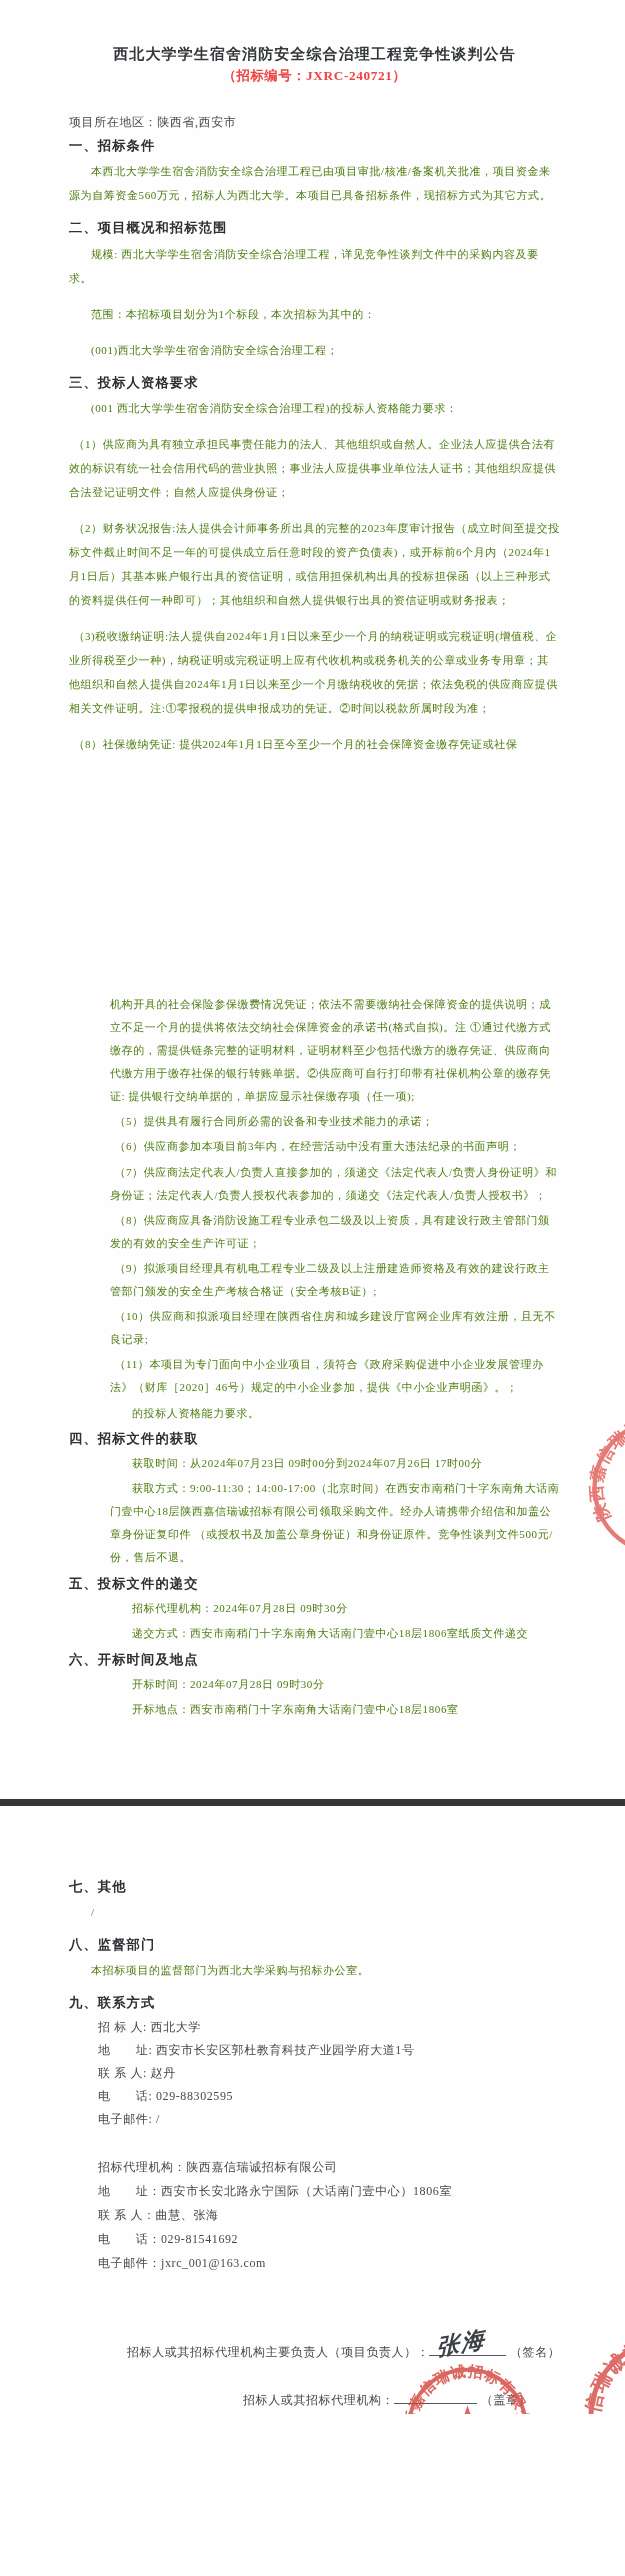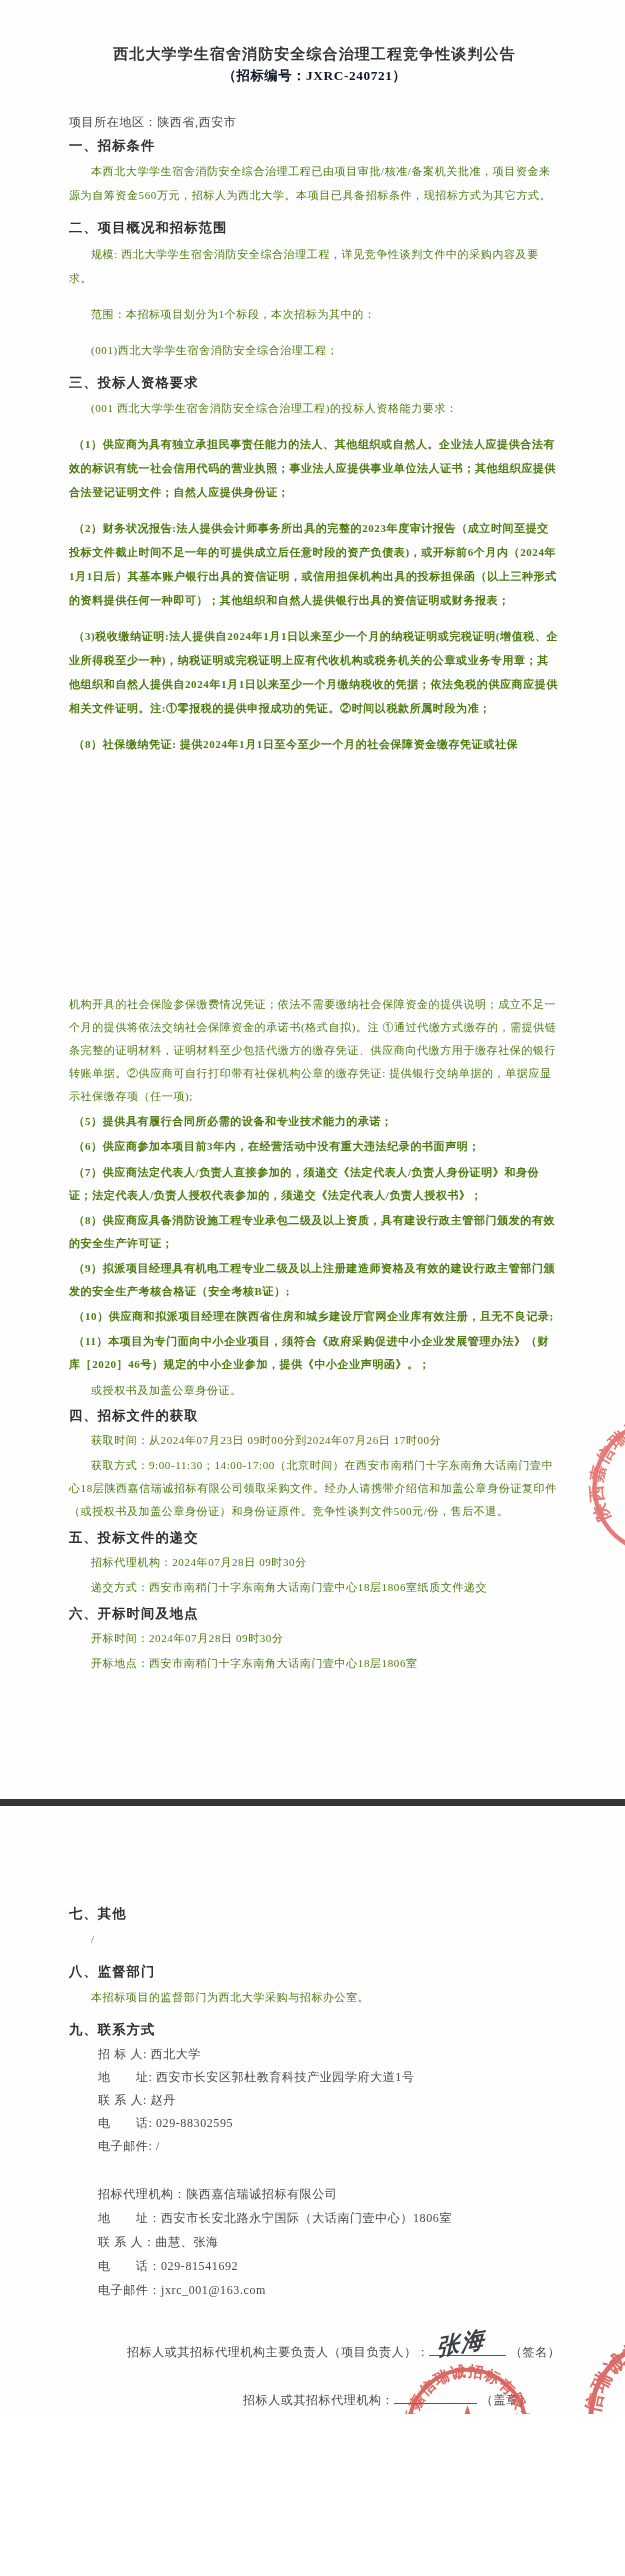--- a/index.html
+++ b/index.html
@@ -7,46 +7,46 @@
     width:625px;height:2576px;position:relative;overflow:hidden;
     font-family:"Liberation Serif","DejaVu Serif",serif;
     color:#46494c;
   }
   .page{
     position:absolute;left:0;width:625px;background:#fefefe;overflow:hidden;
     box-sizing:border-box;padding-left:69px;padding-right:65px;
   }
   #page1{top:0;height:900px;padding-top:45px;}
   #page2{top:900px;height:899px;padding-top:93px;}
-  #page3{top:1806px;height:608px;padding-top:92px;}
+  #page3{top:1806px;height:608px;padding-top:65px;}
   .separator{
     position:absolute;left:0;top:1799px;width:625px;height:6.6px;
     background:#363636;border-bottom:0.6px solid #6b6b6b;
   }
   .doc-title{
     text-align:center;font-size:15px;font-weight:700;color:#34383b;
     letter-spacing:1.1px;line-height:19px;margin:0;
   }
   .doc-subtitle{
-    text-align:center;font-size:13.3px;font-weight:600;color:#0f172a;
+    text-align:center;font-size:13.3px;font-weight:600;color:#ef4444;
     letter-spacing:0.6px;line-height:16.6px;margin:4.4px 0 0 0;
   }
   .region{font-size:12px;line-height:16.6px;margin-top:29px;letter-spacing:0.6px;}
   .blk{letter-spacing:0.6px;}
   .blk.h{
     font-weight:700;font-size:13.3px;color:#2d3134;line-height:19px;
     margin:6.6px 0 3.3px 0;letter-spacing:1.1px;font-family:Liberation Mono, monospace;
   }
   .blk.p,.blk.item,.blk.cont{
     font-size:11px;line-height:24px;margin:0 0 12px 0;color:#4d7c0f;
   }
-  #page2 .blk.p,#page2 .blk.item,#page2 .blk.cont{line-height:23px;margin-bottom:2.2px;}
+  #page2 .blk.p,#page2 .blk.item,#page2 .blk.cont{line-height:23px;margin-bottom:2.2px;margin-left:41px;}
   #page2 .blk.h{margin:5.5px 0 3.3px 0;}
   .blk.p{text-indent:2em;}
-  .blk.item{text-indent:0.4em;font-weight:bold;}
+  .blk.item{text-indent:0.4em;}
   .blk.cont{text-indent:0;}
   .blk.contact{font-size:12px;line-height:23px;margin:0 0 0 29px;}
   .blk.agency{font-size:12px;line-height:24px;margin:0 0 0 29px;}
   .blk.gap{height:24px;}
   .sig-row{
     position:absolute;left:127px;top:535px;font-size:12px;letter-spacing:0.6px;
     white-space:nowrap;color:#46494c;
   }
   .seal-row{
     position:absolute;left:243px;top:586px;font-size:12px;letter-spacing:0.6px;
@@ -106,21 +106,21 @@
 <div class="page" id="page2">
   <div>
       <div class="blk cont">机构开具的社会保险参保缴费情况凭证；依法不需要缴纳社会保障资金的提供说明；成立不足一个月的提供将依法交纳社会保障资金的承诺书(格式自拟)。注 ①通过代缴方式缴存的，需提供链条完整的证明材料，证明材料至少包括代缴方的缴存凭证、供应商向代缴方用于缴存社保的银行转账单据。②供应商可自行打印带有社保机构公章的缴存凭证: 提供银行交纳单据的，单据应显示社保缴存项（任一项);</div>
       <div class="blk item">（5）提供具有履行合同所必需的设备和专业技术能力的承诺；</div>
       <div class="blk item">（6）供应商参加本项目前3年内，在经营活动中没有重大违法纪录的书面声明；</div>
       <div class="blk item">（7）供应商法定代表人/负责人直接参加的，须递交《法定代表人/负责人身份证明》和身份证；法定代表人/负责人授权代表参加的，须递交《法定代表人/负责人授权书》；</div>
       <div class="blk item">（8）供应商应具备消防设施工程专业承包二级及以上资质，具有建设行政主管部门颁发的有效的安全生产许可证；</div>
       <div class="blk item">（9）拟派项目经理具有机电工程专业二级及以上注册建造师资格及有效的建设行政主管部门颁发的安全生产考核合格证（安全考核B证）;</div>
       <div class="blk item">（10）供应商和拟派项目经理在陕西省住房和城乡建设厅官网企业库有效注册，且无不良记录;</div>
       <div class="blk item">（11）本项目为专门面向中小企业项目，须符合《政府采购促进中小企业发展管理办法》（财库［2020］46号）规定的中小企业参加，提供《中小企业声明函》。；</div>
-      <div class="blk p">或授权书及加盖公章身份证。</div>
+      <div class="blk p">的投标人资格能力要求。</div>
       <div class="blk h">四、招标文件的获取</div>
       <div class="blk p">获取时间：从2024年07月23日 09时00分到2024年07月26日 17时00分</div>
       <div class="blk p">获取方式：9:00-11:30；14:00-17:00（北京时间）在西安市南稍门十字东南角大话南门壹中心18层陕西嘉信瑞诚招标有限公司领取采购文件。经办人请携带介绍信和加盖公章身份证复印件 （或授权书及加盖公章身份证）和身份证原件。竞争性谈判文件500元/份，售后不退。</div>
       <div class="blk h">五、投标文件的递交</div>
       <div class="blk p">招标代理机构：2024年07月28日 09时30分</div>
       <div class="blk p">递交方式：西安市南稍门十字东南角大话南门壹中心18层1806室纸质文件递交</div>
       <div class="blk h">六、开标时间及地点</div>
       <div class="blk p">开标时间：2024年07月28日 09时30分</div>
       <div class="blk p">开标地点：西安市南稍门十字东南角大话南门壹中心18层1806室</div>
     </div>

